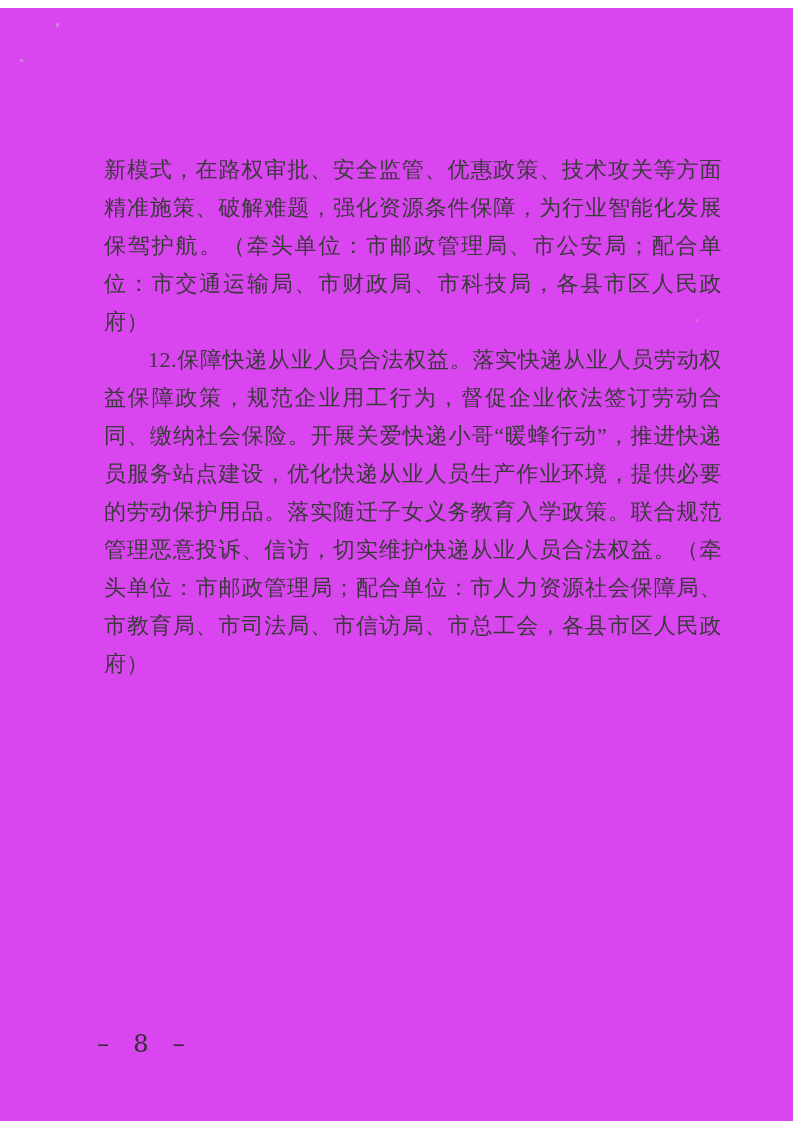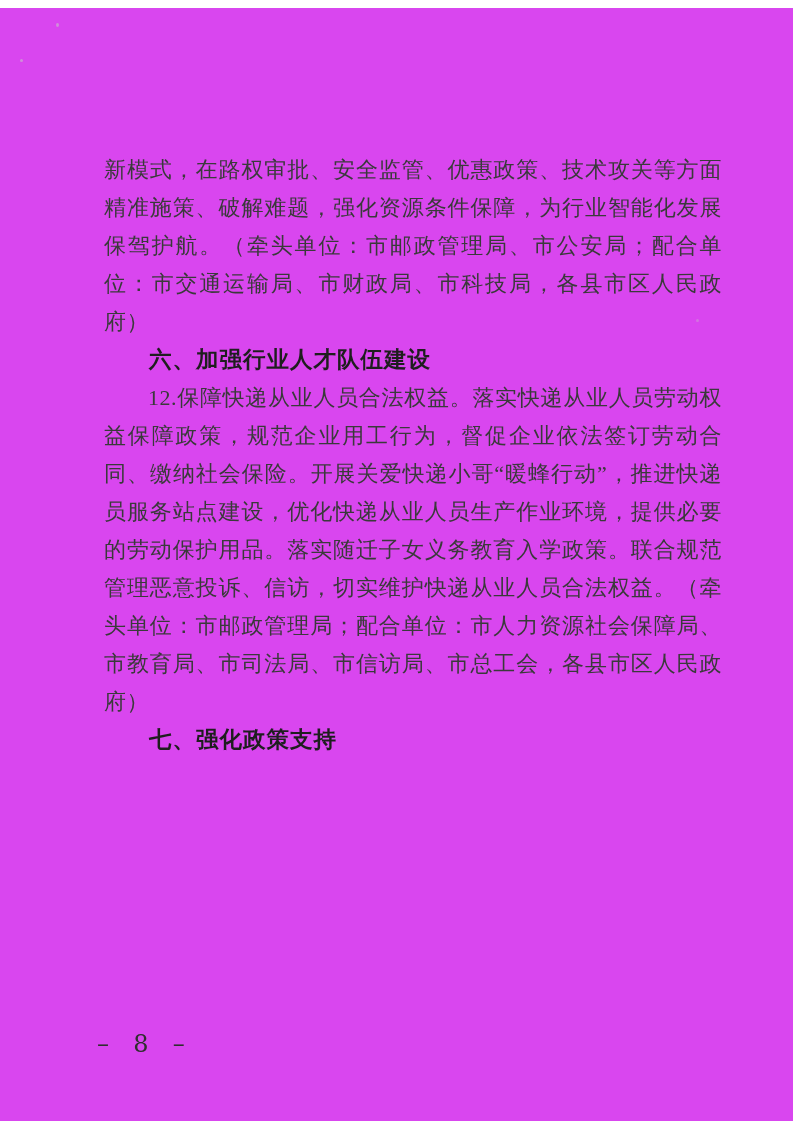--- a/index.html
+++ b/index.html
@@ -66,26 +66,24 @@
   .speck.s3 { left: 696px; top: 311px; width: 3px; height: 3px; opacity: 0.35; }
 </style>
 </head>
 <body>
 
 <div class="page">
 
   <div class="content">
     <p class="para no-indent">新模式，在路权审批、安全监管、优惠政策、技术攻关等方面精准施策、破解难题，强化资源条件保障，为行业智能化发展保驾护航。（牵头单位：市邮政管理局、市公安局；配合单位：市交通运输局、市财政局、市科技局，各县市区人民政府）</p>
 
-    <p class="heading">六、加强行业人才队伍建设</p>
 
 
     <p class="para">12.保障快递从业人员合法权益。落实快递从业人员劳动权益保障政策，规范企业用工行为，督促企业依法签订劳动合同、缴纳社会保险。开展关爱快递小哥“暖蜂行动”，推进快递员服务站点建设，优化快递从业人员生产作业环境，提供必要的劳动保护用品。落实随迁子女义务教育入学政策。联合规范管理恶意投诉、信访，切实维护快递从业人员合法权益。（牵头单位：市邮政管理局；配合单位：市人力资源社会保障局、市教育局、市司法局、市信访局、市总工会，各县市区人民政府）</p>
 
-    <p class="heading">七、强化政策支持</p>
   </div>
 
   <div class="page-number">–  8  –</div>
 
   <span class="speck s1"></span>
   <span class="speck s2"></span>
   <span class="speck s3"></span>
 </div>
 
 </body></html>

